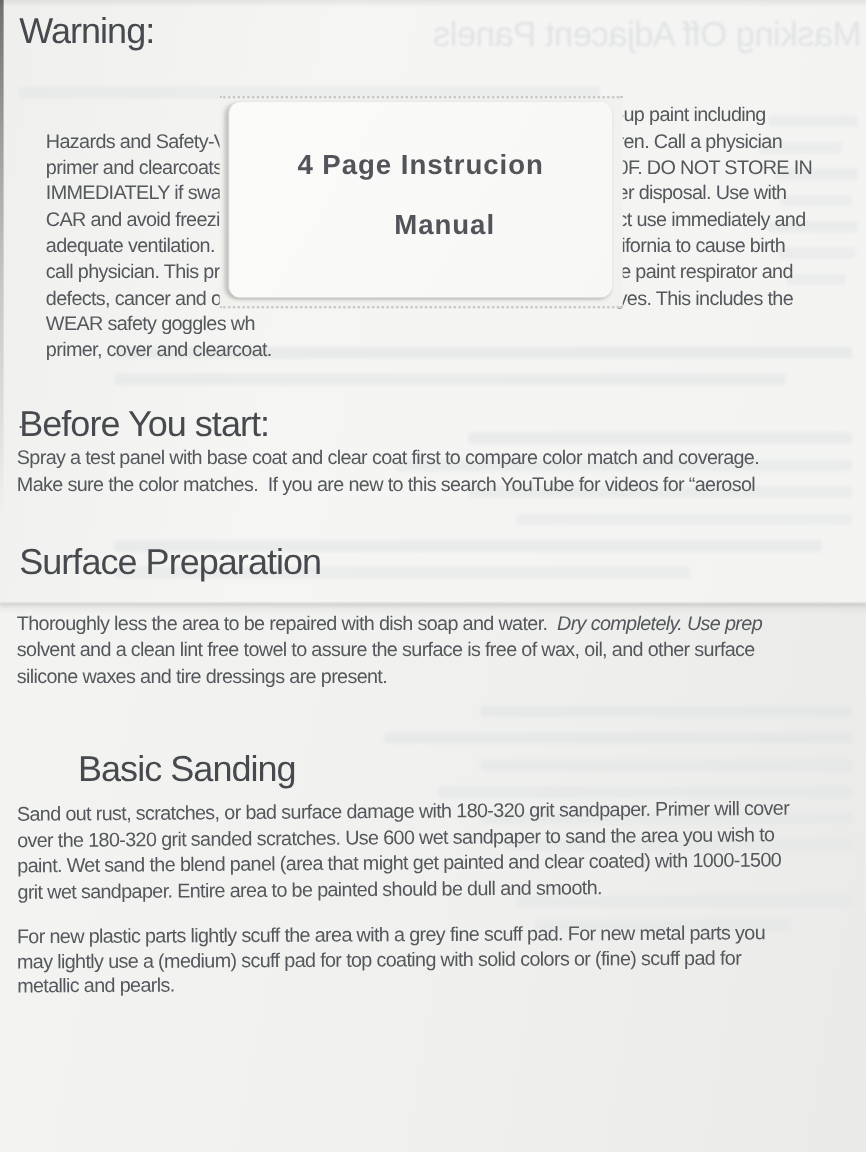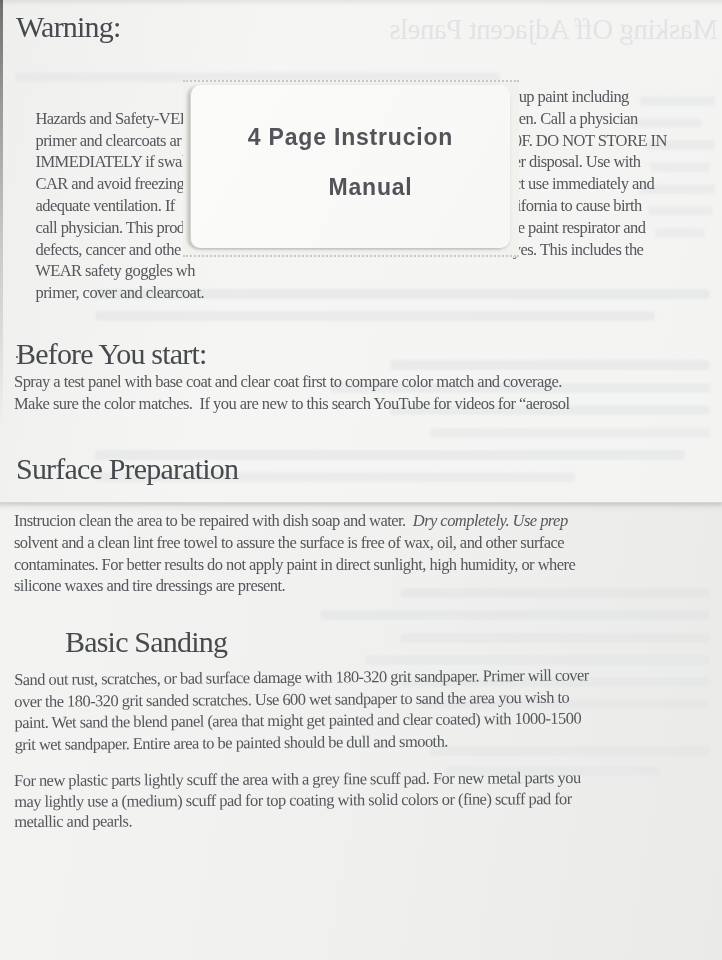--- a/index.html
+++ b/index.html
@@ -2,21 +2,21 @@
 <html><head>
 <meta charset="utf-8">
 <style>
   html,body{margin:0;padding:0;}
   body{
     width:722px;height:960px;position:relative;overflow:hidden;
     background:linear-gradient(100deg,#f4f5f3 0%,#f0f1ef 55%,#eaebe9 100%);
     font-family:"Liberation Sans",sans-serif;
     -webkit-font-smoothing:antialiased;
   }
-  .layer{position:absolute;left:0;top:0;width:722px;height:960px;font-family:Liberation Serif, serif;}
+  .layer{position:absolute;left:0;top:0;width:722px;height:960px;}
 
   
   .sheet-top{
     position:absolute;left:0;top:0;width:722px;height:502px;
     background:linear-gradient(100deg,#eff0ee 0%,#f5f5f3 35%,#f3f4f2 100%);
     border-bottom:1px solid #d6d6d3;
     box-shadow:0 2px 3px rgba(0,0,0,0.10);
   }
   .edge-under{position:absolute;left:0;top:503px;width:722px;height:9px;
     background:linear-gradient(rgba(0,0,0,0.06),rgba(0,0,0,0));}
@@ -163,23 +163,22 @@
   <div class="stray-period">.</div>
 
   <div class="para" id="spray-para">
     <div class="line">Spray a test panel with base coat and clear coat first to compare color match and coverage.</div>
     <div class="line">Make sure the color matches.  If you are new to this search YouTube for videos for “aerosol</div>
   </div>
 
   <div class="heading" id="h-surface">Surface Preparation</div>
 
   <div class="para" id="clean-para">
-    <div class="line"><span>Instrucion clean the area to be repaired with dish soap and water.  </span><span class="ital">Dry completely. Use prep</span></div>
+    <div class="line"><span>Thoroughly less the area to be repaired with dish soap and water.  </span><span class="ital">Dry completely. Use prep</span></div>
     <div class="line">solvent and a clean lint free towel to assure the surface is free of wax, oil, and other surface</div>
-    <div class="line">contaminates. For better results do not apply paint in direct sunlight, high humidity, or where</div>
     <div class="line">silicone waxes and tire dressings are present.</div>
   </div>
 
   <div class="heading" id="h-sanding">Basic Sanding</div>
 
   <div class="para" id="sand-para">
     <div class="line">Sand out rust, scratches, or bad surface damage with 180-320 grit sandpaper. Primer will cover</div>
     <div class="line">over the 180-320 grit sanded scratches. Use 600 wet sandpaper to sand the area you wish to</div>
     <div class="line">paint. Wet sand the blend panel (area that might get painted and clear coated) with 1000-1500</div>
     <div class="line">grit wet sandpaper. Entire area to be painted should be dull and smooth.</div>

